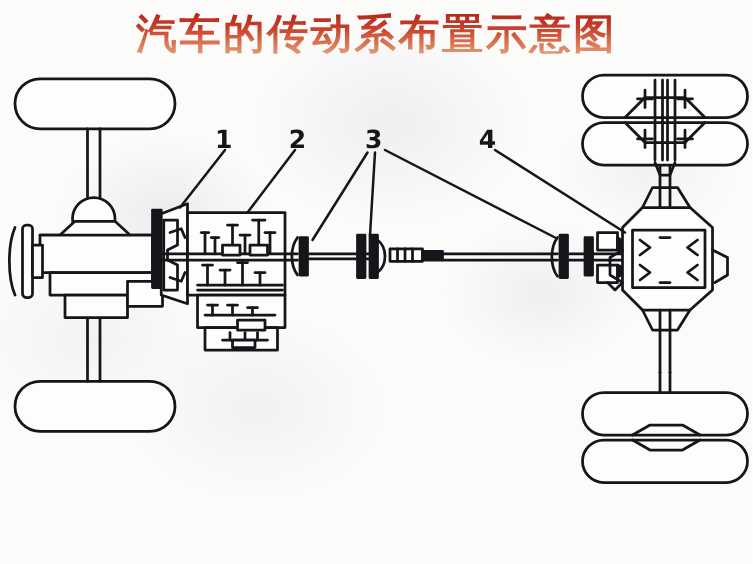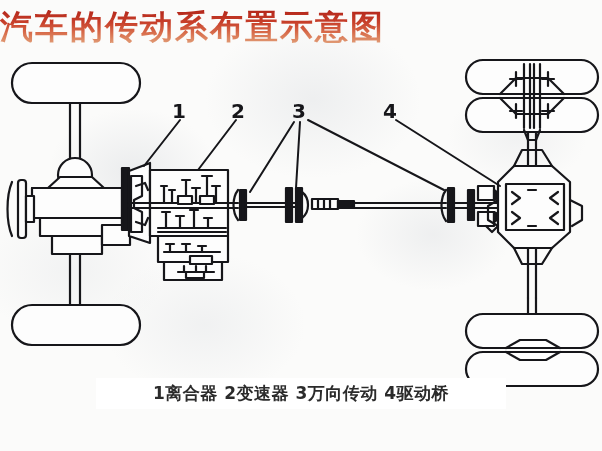--- a/index.html
+++ b/index.html
@@ -31,20 +31,21 @@
       linear-gradient(#fbfbfa, #fbfbfa);
     pointer-events: none;
   }
   #title-band {
     position: absolute;
     left: 0; top: 0;
     width: 602px;
     height: 52px;
     display: flex;
     align-items: center;
+    justify-content: center;
   }
   #diagram-title {
     font-family: "DejaVu Sans", "Liberation Sans", sans-serif;
     font-size: 33px;
     font-weight: 700;
     letter-spacing: 2px;
     line-height: 1;
     background-image: linear-gradient(to bottom, #b3261a 0%, #c8402b 38%, #d9714f 72%, #e09a74 100%);
     -webkit-background-clip: text;
     background-clip: text;
@@ -328,17 +329,14 @@
 
     <g>
       <text class="callout-num" x="179" y="118" text-anchor="middle">1</text>
       <text class="callout-num" x="238" y="118" text-anchor="middle">2</text>
       <text class="callout-num" x="299" y="118" text-anchor="middle">3</text>
       <text class="callout-num" x="390" y="118" text-anchor="middle">4</text>
     </g>
 
   </svg>
 
-  <div id="caption-band">
-    <div id="caption-text">1离合器 2变速器 3万向传动 4驱动桥</div>
-  </div>
 
 </div>
 
 </body></html>

